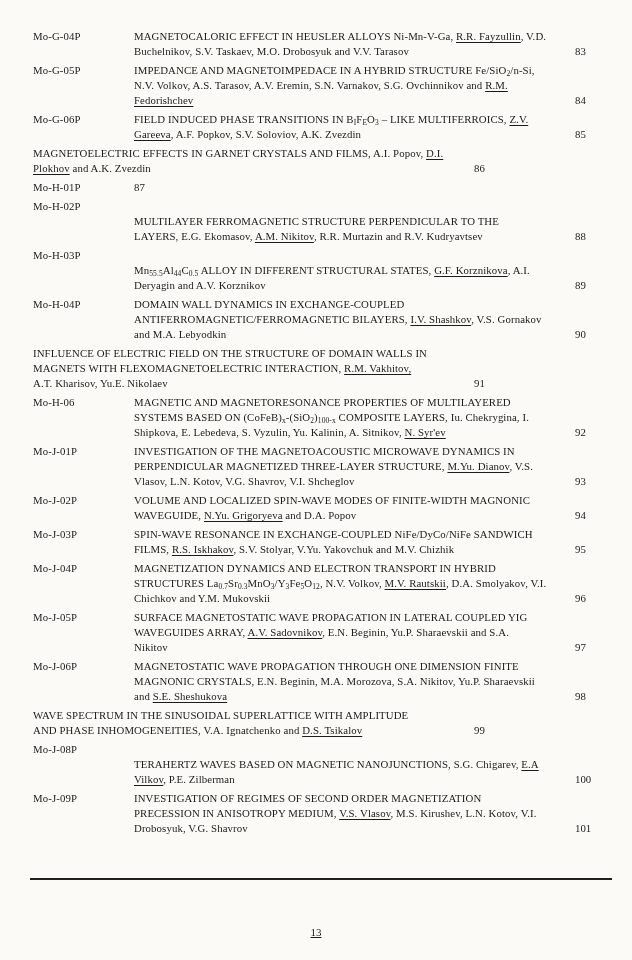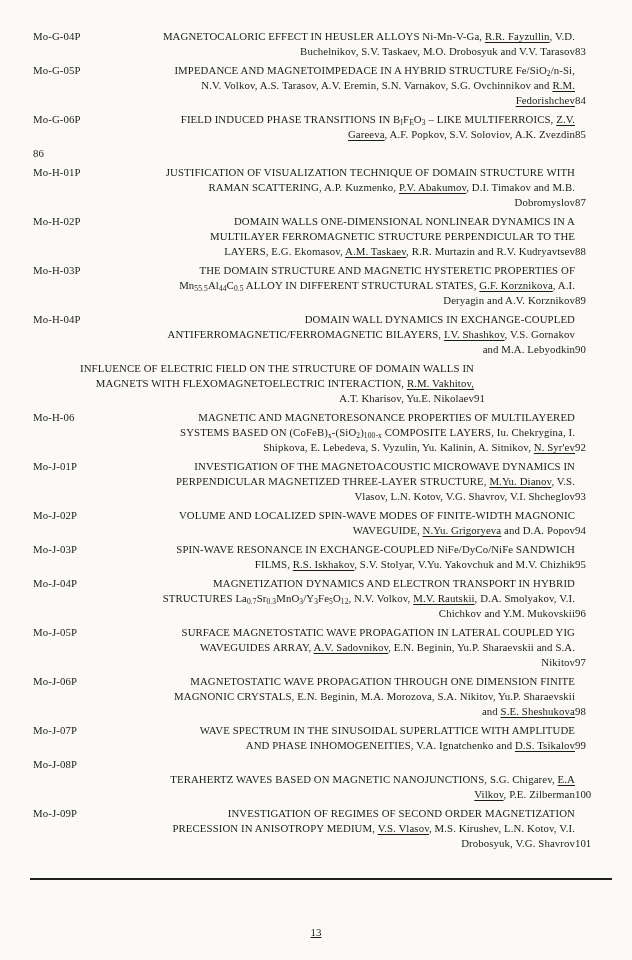--- a/index.html
+++ b/index.html
@@ -21,21 +21,20 @@
   .code {
     flex: 0 0 101px;
     font-size: 10.8px; line-height: 15px;
     letter-spacing: 0.1px;
     white-space: nowrap;
   }
   .text {
     flex: 0 0 441px;
     font-size: 10.8px; line-height: 15px;
     letter-spacing: 0.1px;
-    text-align: right;
   }
   .text .u { text-decoration: underline; text-underline-offset: 1.5px; }
   .text sub {
     font-size: 7.5px;
     line-height: 0;
     vertical-align: -2px;
   }
   .pagenum {
     flex: 1 1 auto;
     text-align: left;
@@ -69,35 +68,35 @@
         <div class="code">Mo-G-05P</div>
         <div class="text"><span>IMPEDANCE AND MAGNETOIMPEDACE IN A HYBRID STRUCTURE Fe/SiO</span><sub>2</sub><span>/n-Si,</span><br><span>N.V. Volkov, A.S. Tarasov, A.V. Eremin, S.N. Varnakov, S.G. Ovchinnikov and </span><span class="u">R.M.</span><br><span class="u">Fedorishchev</span></div>
         <div class="pagenum">84</div>
       </div>
       <div class="entry">
         <div class="code">Mo-G-06P</div>
         <div class="text"><span>FIELD INDUCED PHASE TRANSITIONS IN B</span><sub>I</sub><span>F</span><sub>E</sub><span>O</span><sub>3</sub><span> – LIKE MULTIFERROICS, </span><span class="u">Z.V.</span><br><span class="u">Gareeva</span><span>, A.F. Popkov, S.V. Soloviov, A.K. Zvezdin</span></div>
         <div class="pagenum">85</div>
       </div>
       <div class="entry">
+        <div class="text"><span>MAGNETOELECTRIC EFFECTS IN GARNET CRYSTALS AND FILMS, A.I. Popov, </span><span class="u">D.I.</span><br><span class="u">Plokhov</span><span> and A.K. Zvezdin</span></div>
         <div class="pagenum">86</div>
       </div>
       <div class="entry">
         <div class="code">Mo-H-01P</div>
-        <div class="text"><span>JUSTIFICATION OF VISUALIZATION TECHNIQUE OF DOMAIN STRUCTURE WITH</span><br><span>RAMAN SCATTERING, A.P. Kuzmenko, </span><span class="u">P.V. Abakumov</span><span>, D.I. Timakov and M.B.</span><br><span>Dobromyslov</span></div>
         <div class="pagenum">87</div>
       </div>
       <div class="entry">
         <div class="code">Mo-H-02P</div>
-        <div class="text"><span>DOMAIN WALLS ONE-DIMENSIONAL NONLINEAR DYNAMICS IN A</span><br><span>MULTILAYER FERROMAGNETIC STRUCTURE PERPENDICULAR TO THE</span><br><span>LAYERS, E.G. Ekomasov, </span><span class="u">A.M. Taskaev</span><span>, R.R. Murtazin and R.V. Kudryavtsev</span></div>
+        <div class="text"><br><span>MULTILAYER FERROMAGNETIC STRUCTURE PERPENDICULAR TO THE</span><br><span>LAYERS, E.G. Ekomasov, </span><span class="u">A.M. Nikitov</span><span>, R.R. Murtazin and R.V. Kudryavtsev</span></div>
         <div class="pagenum">88</div>
       </div>
       <div class="entry">
         <div class="code">Mo-H-03P</div>
-        <div class="text"><span>THE DOMAIN STRUCTURE AND MAGNETIC HYSTERETIC PROPERTIES OF</span><br><span>Mn</span><sub>55.5</sub><span>Al</span><sub>44</sub><span>C</span><sub>0.5</sub><span> ALLOY IN DIFFERENT STRUCTURAL STATES, </span><span class="u">G.F. Korznikova</span><span>, A.I.</span><br><span>Deryagin and A.V. Korznikov</span></div>
+        <div class="text"><br><span>Mn</span><sub>55.5</sub><span>Al</span><sub>44</sub><span>C</span><sub>0.5</sub><span> ALLOY IN DIFFERENT STRUCTURAL STATES, </span><span class="u">G.F. Korznikova</span><span>, A.I.</span><br><span>Deryagin and A.V. Korznikov</span></div>
         <div class="pagenum">89</div>
       </div>
       <div class="entry">
         <div class="code">Mo-H-04P</div>
         <div class="text"><span>DOMAIN WALL DYNAMICS IN EXCHANGE-COUPLED</span><br><span>ANTIFERROMAGNETIC/FERROMAGNETIC BILAYERS, </span><span class="u">I.V. Shashkov</span><span>, V.S. Gornakov</span><br><span>and M.A. Lebyodkin</span></div>
         <div class="pagenum">90</div>
       </div>
       <div class="entry">
         <div class="text"><span>INFLUENCE OF ELECTRIC FIELD ON THE STRUCTURE OF DOMAIN WALLS IN</span><br><span>MAGNETS WITH FLEXOMAGNETOELECTRIC INTERACTION, </span><span class="u">R.M. Vakhitov,</span><br><span>A.T. Kharisov, Yu.E. Nikolaev</span></div>
         <div class="pagenum">91</div>
@@ -131,21 +130,20 @@
         <div class="code">Mo-J-05P</div>
         <div class="text"><span>SURFACE MAGNETOSTATIC WAVE PROPAGATION IN LATERAL COUPLED YIG</span><br><span>WAVEGUIDES ARRAY, </span><span class="u">A.V. Sadovnikov</span><span>, E.N. Beginin, Yu.P. Sharaevskii and S.A.</span><br><span>Nikitov</span></div>
         <div class="pagenum">97</div>
       </div>
       <div class="entry">
         <div class="code">Mo-J-06P</div>
         <div class="text"><span>MAGNETOSTATIC WAVE PROPAGATION THROUGH ONE DIMENSION FINITE</span><br><span>MAGNONIC CRYSTALS, E.N. Beginin, M.A. Morozova, S.A. Nikitov, Yu.P. Sharaevskii</span><br><span>and </span><span class="u">S.E. Sheshukova</span></div>
         <div class="pagenum">98</div>
       </div>
       <div class="entry">
-        <div class="code">Mo-J-07P</div>
         <div class="text"><span>WAVE SPECTRUM IN THE SINUSOIDAL SUPERLATTICE WITH AMPLITUDE</span><br><span>AND PHASE INHOMOGENEITIES, V.A. Ignatchenko and </span><span class="u">D.S. Tsikalov</span></div>
         <div class="pagenum">99</div>
       </div>
       <div class="entry">
         <div class="code">Mo-J-08P</div>
         <div class="text"><br><span>TERAHERTZ WAVES BASED ON MAGNETIC NANOJUNCTIONS, S.G. Chigarev, </span><span class="u">E.A</span><br><span class="u">Vilkov</span><span>, P.E. Zilberman</span></div>
         <div class="pagenum">100</div>
       </div>
       <div class="entry">
         <div class="code">Mo-J-09P</div>

